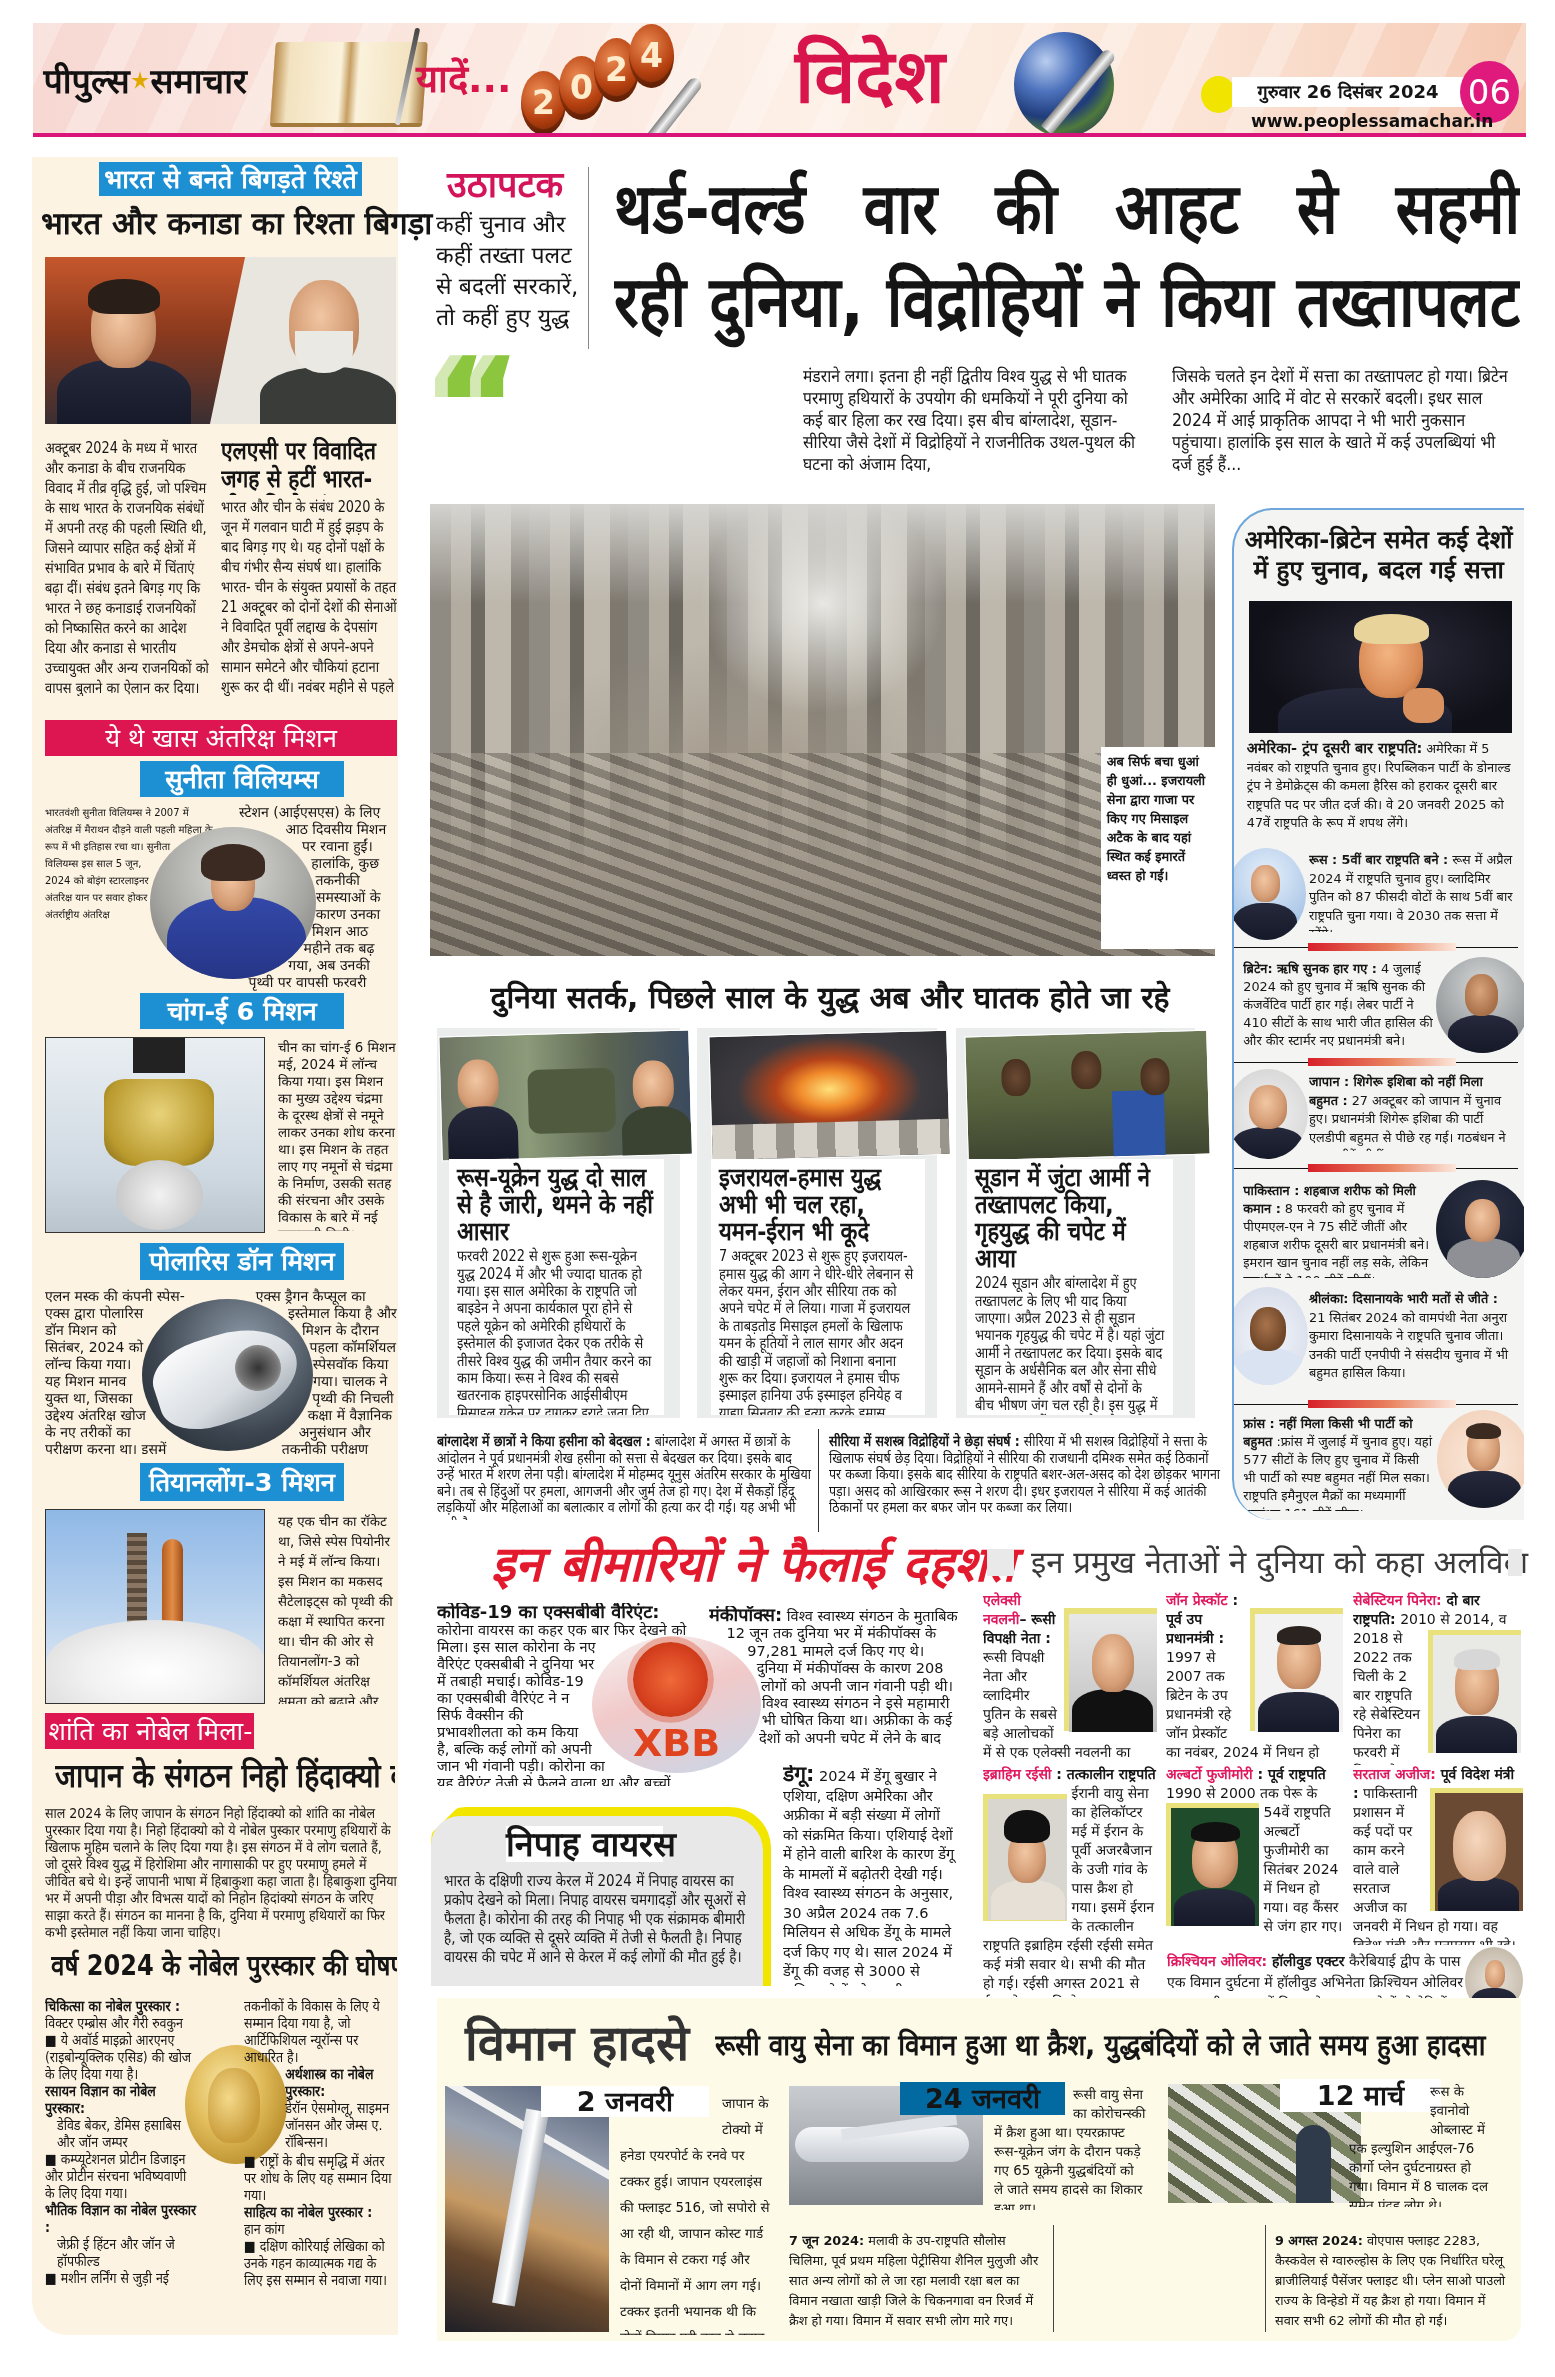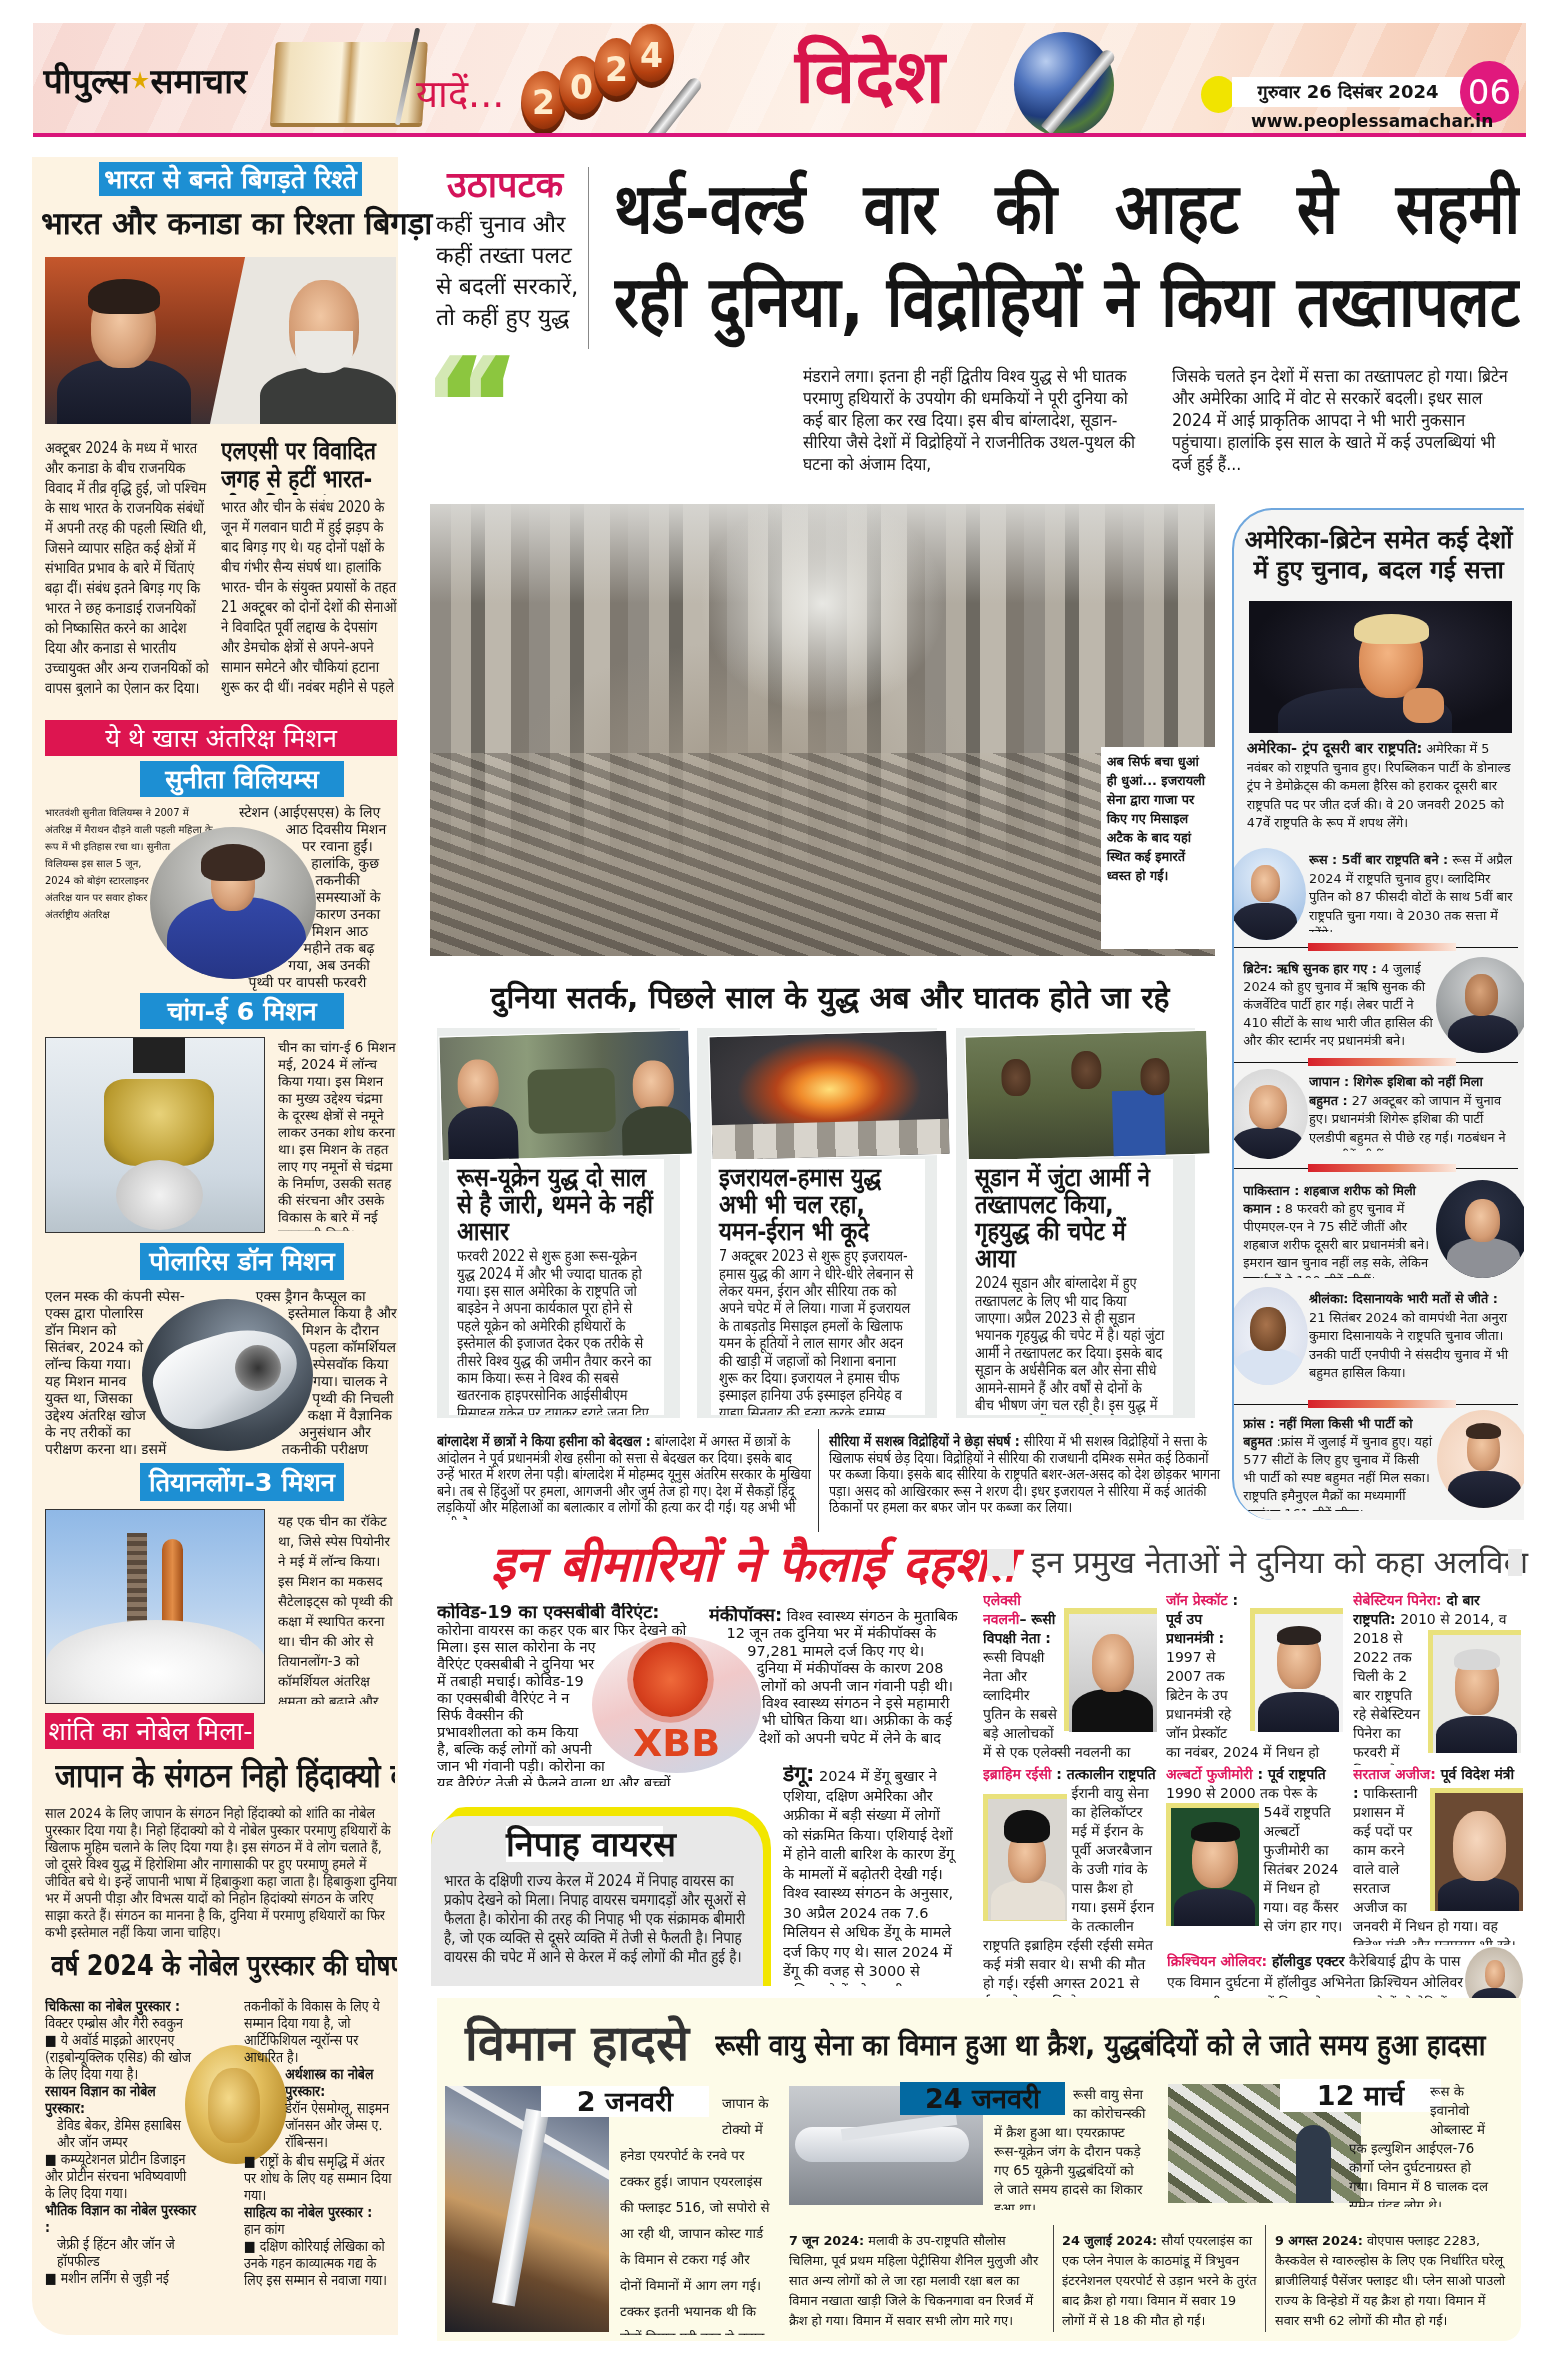--- a/index.html
+++ b/index.html
@@ -22,21 +22,21 @@
 
 
 .masthead{left:33px;top:23px;width:1493px;height:114px;border-bottom:4.6px solid #d9157a;overflow:hidden;
  background:linear-gradient(90deg,#f7d8d2 0%,#fbe7df 28%,#fdf0e6 52%,#fbe4d6 78%,#f5c9b2 100%)}
 .masthead::before{content:"";position:absolute;inset:0;background:repeating-linear-gradient(115deg,rgba(255,255,255,.28) 0 27px,rgba(255,255,255,0) 27px 75px)}
 .logo{left:10.5px;top:34px;font-size:34px;font-weight:bold;color:#111;display:flex;align-items:center;white-space:nowrap}
 .logo-star{width:17.4px;height:17.4px;margin:0 1.7px;background:#e0a800;clip-path:polygon(50% 0,61% 38%,100% 38%,68% 60%,80% 100%,50% 75%,20% 100%,32% 60%,0 38%,39% 38%)}
 .book{left:240px;top:18.6px;width:152px;height:81px;border-radius:3.5px;transform:skewX(-4deg);box-shadow:0 4.1px 0 #a47a3c;
  background:linear-gradient(90deg,#b98b4a 0%,#f2e2bf 10%,#fbf2dc 44%,#c79f62 50%,#fbf2dc 56%,#f2e2bf 90%,#a97c40 100%)}
 .quill{left:372px;top:3.5px;width:5.2px;height:99px;background:linear-gradient(#444,#ddd);transform:rotate(12deg);border-radius:2.3px}
-.yaadein{left:383px;top:43px;font-size:38px;font-weight:normal;color:#d7154b;white-space:nowrap}
+.yaadein{left:383px;top:28px;font-size:38px;font-weight:bold;color:#d7154b;white-space:nowrap}
 .orn{width:45px;height:64px;border-radius:50%;color:#ffeccc;font-size:33px;font-weight:bold;text-align:center;line-height:64px;
  background:radial-gradient(circle at 40% 32%,#eb8a52,#b5400f 55%,#5f1e05 100%);box-shadow:inset 0 -5.8px 0 rgba(0,0,0,.25)}
 .missile{width:14px;height:102px;border-radius:7px 7px 1.7px 1.7px;background:linear-gradient(90deg,#7d7d7d,#f2f2f2,#8f8f8f)}
 .section-title{left:762px;top:1.2px;font-size:74px;font-weight:bold;color:#d7144b;white-space:nowrap;line-height:105px}
 .globe{left:981px;top:9.3px;width:100px;height:105px;border-radius:50%;
  background:radial-gradient(circle at 32% 28%,#b9cdef 0%,#4e73bd 30%,#1f3b7a 55%,#4f7a3c 70%,#233558 88%,#0f1a30 100%)}
 .date-dot{left:1168px;top:53px;width:35px;height:37px;border-radius:50%;background:#f1e400}
 .date-box{left:1199px;top:54px;width:232px;height:30px;background:#fff;font-size:18px;font-weight:bold;text-align:center;line-height:30px;white-space:nowrap}
 .page-no{left:1427px;top:38px;width:59px;height:62px;border-radius:50%;background:#e0197d;color:#fff;font-size:34px;text-align:center;line-height:62px}
 .website{left:1218px;top:88px;font-size:17px;font-weight:bold;white-space:nowrap;color:#111}
@@ -514,22 +514,19 @@
   <div class="a b ctr nw" style="left:1280px;top:2079px;width:161px;height:33px;background:#fff;font-size:27px;line-height:33px">12 मार्च</div>
   <div class="a tx" style="left:1349px;top:2082px;width:142px;height:125px">
     <div style="float:left;width:81px;height:39px"></div>
     <p style="font-size:13.4px;line-height:19px">रूस के इवानोवो ओब्लास्ट में एक इल्युशिन आईएल-76 कार्गो प्लेन दुर्घटनाग्रस्त हो गया। विमान में 8 चालक दल समेत पंद्रह लोग थे।</p>
   </div>
 
   <div class="a tx" style="left:789px;top:2231px;width:256px;height:105px">
     <p style="font-size:12.8px;line-height:20px"><span class="b">7 जून 2024:</span> <span>मलावी के उप-राष्ट्रपति सौलोस चिलिमा, पूर्व प्रथम महिला पेट्रीसिया शैनिल मुलुजी और सात अन्य लोगों को ले जा रहा मलावी रक्षा बल का विमान नखाता खाड़ी जिले के चिकनगावा वन रिजर्व में क्रैश हो गया। विमान में सवार सभी लोग मारे गए।</span></p>
   </div>
   <div class="a" style="left:1053px;top:2225px;width:1.2px;height:107px;background:#444"></div>
-  <div class="a tx" style="left:1062px;top:2231px;width:197px;height:105px">
-    <p style="font-size:12.8px;line-height:20px"><span class="b">24 जुलाई 2024:</span> <span>सौर्या एयरलाइंस का एक प्लेन नेपाल के काठमांडू में त्रिभुवन इंटरनेशनल एयरपोर्ट से उड़ान भरने के तुरंत बाद क्रैश हो गया। विमान में सवार 19 लोगों में से 18 की मौत हो गई।</span></p>
-  </div>
   <div class="a" style="left:1265px;top:2225px;width:1.2px;height:107px;background:#444"></div>
   <div class="a tx" style="left:1275px;top:2231px;width:235px;height:105px">
     <p style="font-size:12.8px;line-height:20px"><span class="b">9 अगस्त 2024:</span> <span>वोएपास फ्लाइट 2283, कैस्कवेल से ग्वारुल्होस के लिए एक निर्धारित घरेलू ब्राजीलियाई पैसेंजर फ्लाइट थी। प्लेन साओ पाउलो राज्य के विन्हेडो में यह क्रैश हो गया। विमान में सवार सभी 62 लोगों की मौत हो गई।</span></p>
   </div>
 
 </div>
 
 
 </body></html>

